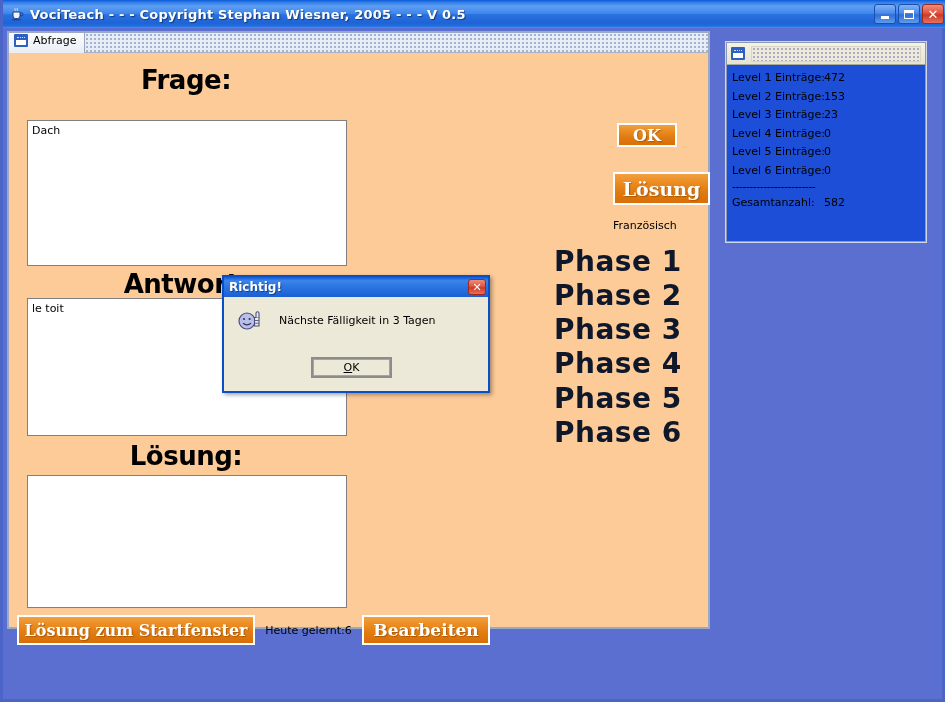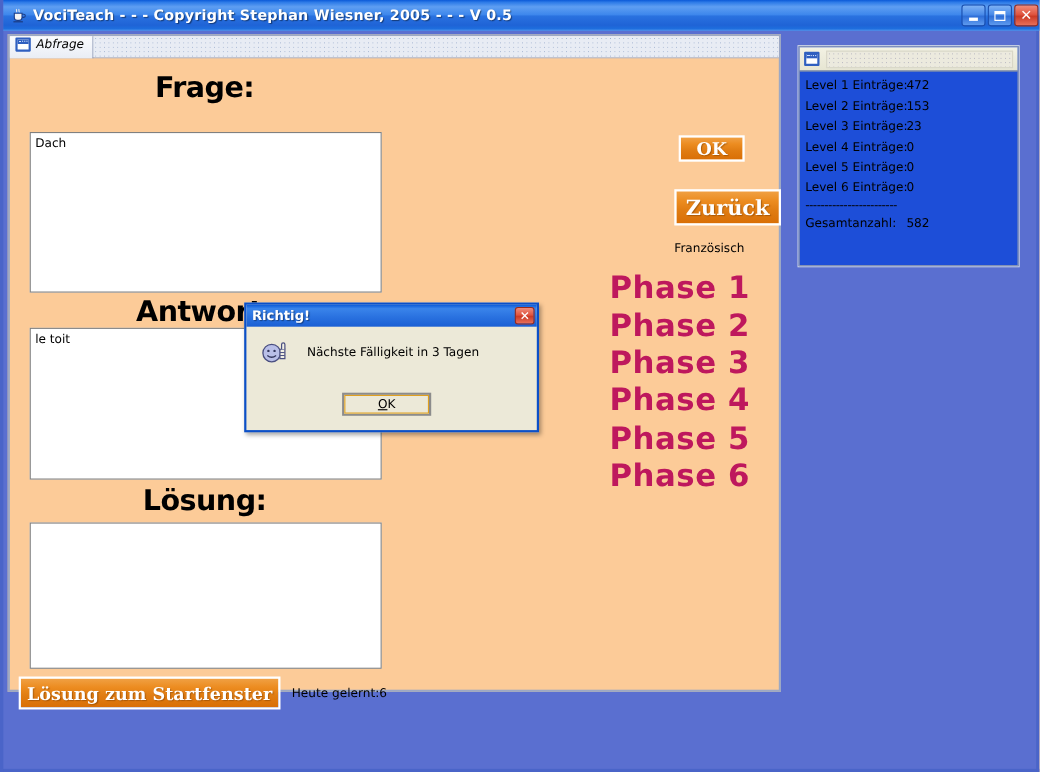--- a/index.html
+++ b/index.html
@@ -56,21 +56,20 @@
     background:linear-gradient(to bottom,#eef1f7,#dfe4ef);
     border-bottom:1px solid #a8b2c8;
     display:flex;align-items:center;box-sizing:border-box;
   }
   .tab-active{
     display:flex;align-items:center;gap:5px;
     height:20px;padding:0 8px 4px 5px;
     background:linear-gradient(to bottom,#fbfcfe,#e9edf5);
     border-right:1px solid #9aa5bd;
     box-sizing:border-box;
-    font-style:italic;
   }
   .tab-label{font-size:11px;color:#000;}
   .tabfill{
     flex:1;height:19px;
     background-image:radial-gradient(#9fb0cf 0.7px,transparent 0.8px);
     background-size:4px 4px;
     background-color:#e8ecf4;
   }
   .winicon{
     width:14px;height:13px;background:#fff;border:2px solid #2f5fc0;
@@ -118,21 +117,21 @@
   }
   #btn-ok{left:608px;top:70px;width:60px;height:24px;font-size:16px;}
   #btn-loesung{left:604px;top:119px;width:97px;height:33px;font-size:19px;}
   .lang-label{
     position:absolute;left:604px;top:166px;font-size:11px;color:#000;
   }
 
   
   .phases{position:absolute;left:545px;top:192px;width:155px;}
   .phase{
-    font-size:28px;font-weight:bold;color:#be185d;
+    font-size:28px;font-weight:bold;color:#0f172a;
     line-height:1.22;letter-spacing:.5px;
     font-family:"DejaVu Sans","Liberation Sans",sans-serif;
   }
 
   
   .bbtn{
     position:absolute;
     background:linear-gradient(to bottom,#f0a043 0%,#ec8c20 30%,#e07c12 60%,#d96f06 100%);
     border:2px solid #ffffff;
     box-sizing:border-box;color:#fff;
@@ -264,34 +263,35 @@
       <div class="lbl-big" style="top:12px;">Frage:</div>
       <div class="ta" style="top:67px;height:146px;">Dach</div>
 
       <div class="lbl-big" style="top:216px;">Antwort:</div>
       <div class="ta" style="top:245px;height:138px;">le toit</div>
 
       <div class="lbl-big" style="top:388px;">Lösung:</div>
       <div class="ta" style="top:422px;height:133px;"></div>
 
       <div class="obtn" id="btn-ok">OK</div>
-      <div class="obtn" id="btn-loesung">Zurück</div>
+      <div class="obtn" id="btn-loesung">Lösung</div>
       <div class="lang-label">Französisch</div>
 
       <div class="phases">
         <div class="phase">Phase 1</div>
         <div class="phase">Phase 2</div>
         <div class="phase">Phase 3</div>
         <div class="phase">Phase 4</div>
         <div class="phase">Phase 5</div>
         <div class="phase">Phase 6</div>
       </div>
 
       <div class="bbtn" id="btn-zurueck">Lösung zum Startfenster</div>
       <div class="heute">Heute gelernt:6</div>
+      <div class="bbtn" id="btn-bearbeiten">Bearbeiten</div>
 
     </div>
   </div>
 
   <div class="iframe-stats">
     <div class="stats-tabbar">
       <span class="winicon"></span>
       <span class="statsfill"></span>
     </div>
     <div class="stats-rows">

